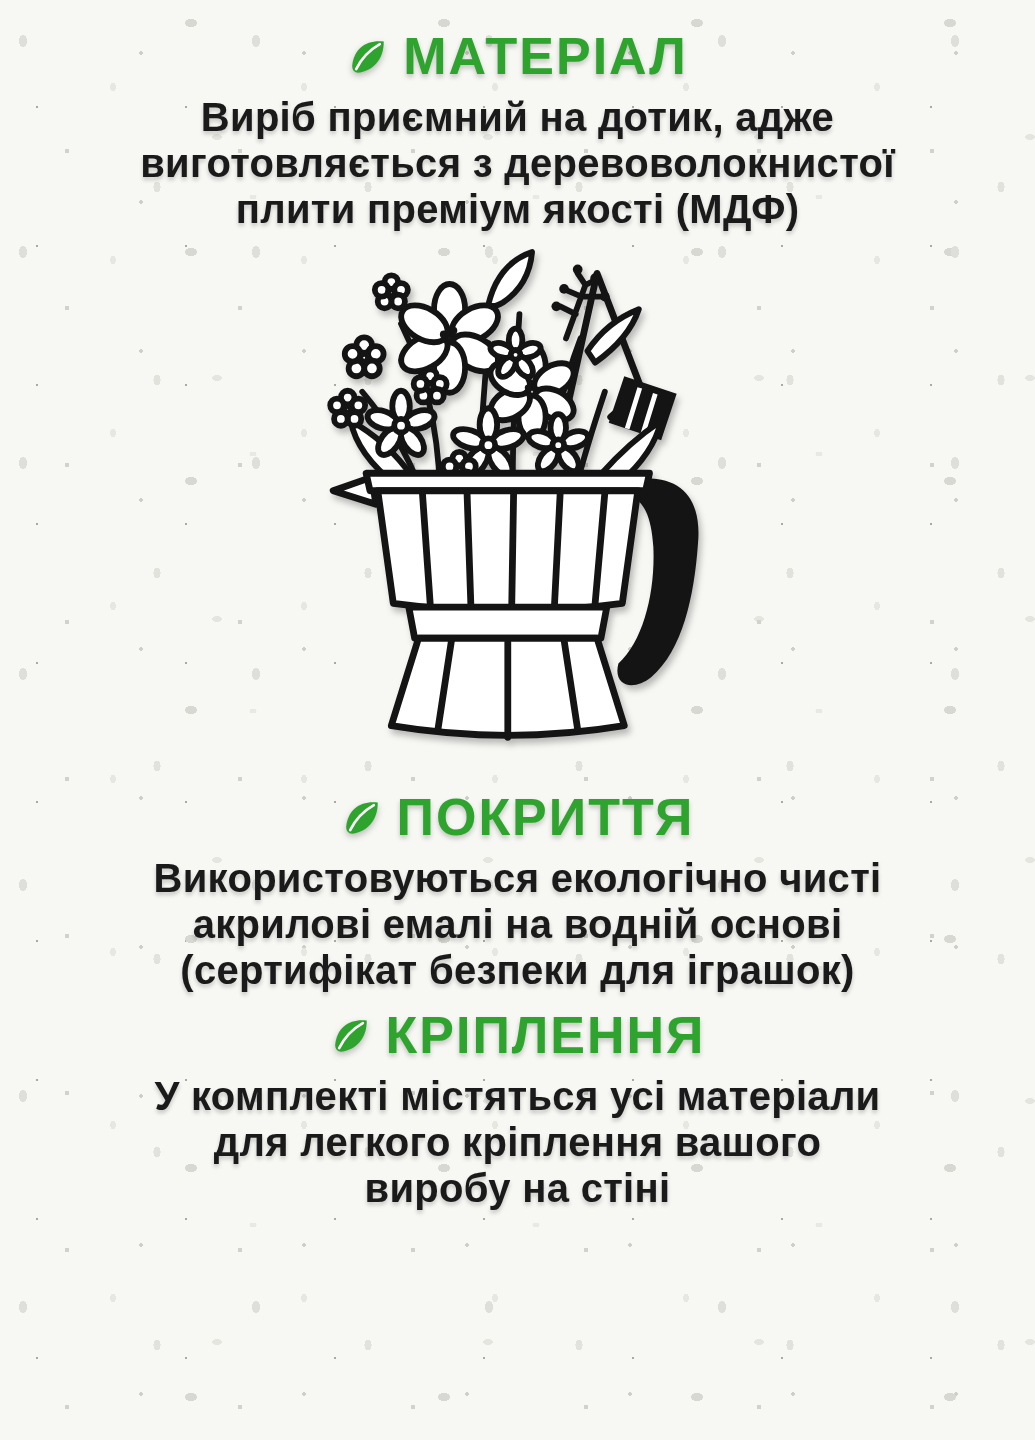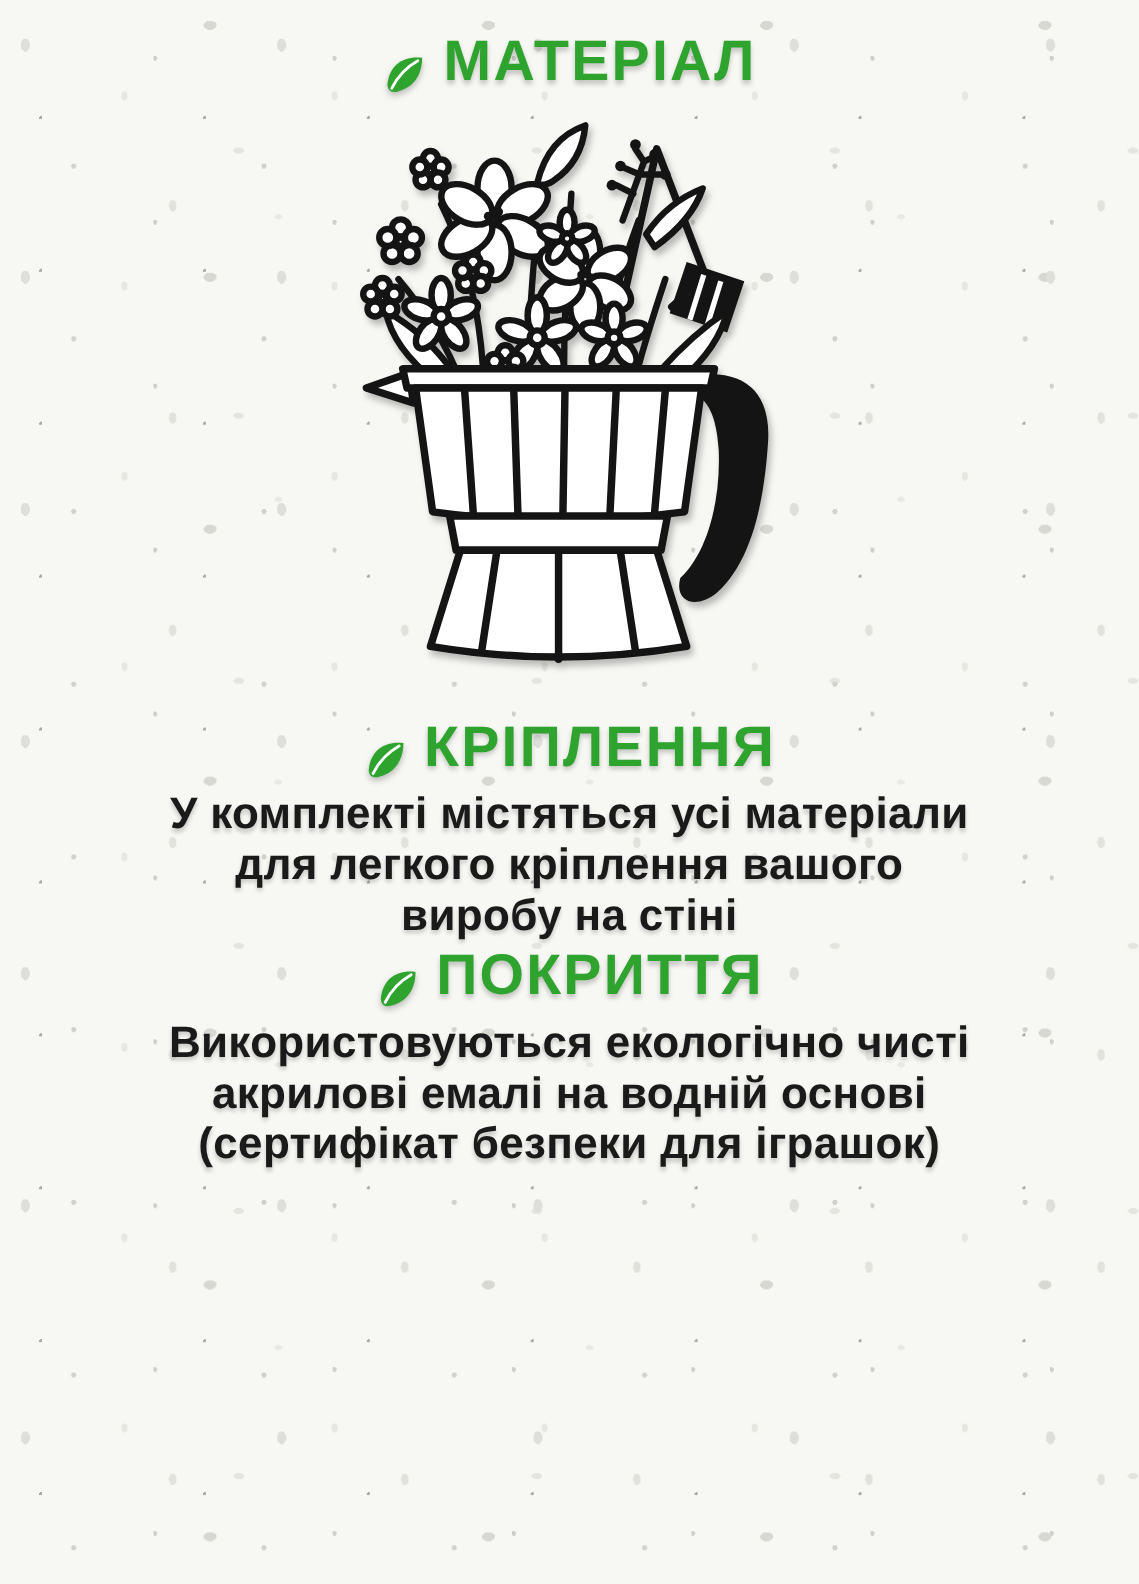--- a/index.html
+++ b/index.html
@@ -34,21 +34,21 @@
     display: flex;
     flex-direction: column;
     align-items: center;
     padding-top: 24px;
     box-sizing: border-box;
   }
   .sec { text-align: center; }
   .heading {
     margin: 0 0 6px 0;
     display: flex;
-    align-items: flex-end;
+    align-items: center;
     justify-content: center;
     gap: 14px;
     color: #2ea32e;
     font-size: 52px;
     line-height: 64px;
     font-weight: 800;
     letter-spacing: 2px;
     text-shadow: 0 3px 5px rgba(0,0,0,0.22);
   }
   .leaf {
@@ -87,20 +87,25 @@
 <div class="page">
 
   <section class="sec sec-material">
     <h2 class="heading">
       <svg class="leaf" viewBox="0 0 32 32">
         <path d="M28 5 C15 3.5 5.5 10 4 23 C3.8 27 6 29.2 10 28.6 C22 26 28 17 28 5 Z" fill="#2ea32e"></path>
         <path d="M7 26 C11 18 17 11.5 25 7" stroke="#ffffff" stroke-width="2" fill="none" stroke-linecap="round"></path>
       </svg>
       <span>МАТЕРІАЛ</span>
     </h2>
+    <p class="body">
+      <span class="line">Виріб приємний на дотик, адже</span>
+      <span class="line">виготовляється з деревоволокнистої</span>
+      <span class="line">плити преміум якості (МДФ)</span>
+    </p>
   </section>
 
 
   <div class="illustration">
     <svg width="427" height="505" viewBox="0 0 440 520">
 
       <g>
         <path class="art" d="M262 208 L302 28 L348 148 L316 176"></path>
         <path class="artf" d="M330 134 L384 152 L368 200 L314 182 Z"></path>
         <path d="M346 146 L333 188 M362 152 L349 194" stroke="#ffffff" stroke-width="5" fill="none"></path>
@@ -236,44 +241,44 @@
         <path class="artw" d="M76 252 L344 252 L328 368 Q210 384 92 368 Z"></path>
         <path class="art" d="M122 254 L130 368 M168 254 L172 372 M216 254 L214 374 M264 254 L258 372 M310 254 L300 368"></path>
 
         <path class="artw" d="M108 372 L312 372 L306 404 L114 404 Z"></path>
 
         <path class="artw" d="M118 404 L302 404 L330 494 Q210 514 90 494 Z"></path>
         <path class="art" d="M152 406 L138 498 M210 408 L210 506 M268 406 L282 498"></path>
       </g>
     </svg>
   </div>
+
+  <section class="sec sec-coating">
+    <h2 class="heading">
+      <svg class="leaf" viewBox="0 0 32 32">
+        <path d="M28 5 C15 3.5 5.5 10 4 23 C3.8 27 6 29.2 10 28.6 C22 26 28 17 28 5 Z" fill="#2ea32e"></path>
+        <path d="M7 26 C11 18 17 11.5 25 7" stroke="#ffffff" stroke-width="2" fill="none" stroke-linecap="round"></path>
+      </svg>
+      <span>ПОКРИТТЯ</span>
+    </h2>
+    <p class="body">
+      <span class="line">Використовуються екологічно чисті</span>
+      <span class="line">акрилові емалі на водній основі</span>
+      <span class="line">(сертифікат безпеки для іграшок)</span>
+    </p>
+  </section>
 
   <section class="sec sec-mounting">
     <h2 class="heading">
       <svg class="leaf" viewBox="0 0 32 32">
         <path d="M28 5 C15 3.5 5.5 10 4 23 C3.8 27 6 29.2 10 28.6 C22 26 28 17 28 5 Z" fill="#2ea32e"></path>
         <path d="M7 26 C11 18 17 11.5 25 7" stroke="#ffffff" stroke-width="2" fill="none" stroke-linecap="round"></path>
       </svg>
       <span>КРІПЛЕННЯ</span>
     </h2>
     <p class="body">
       <span class="line">У комплекті містяться усі матеріали</span>
       <span class="line">для легкого кріплення вашого</span>
       <span class="line">виробу на стіні</span>
     </p>
   </section>
 
-  <section class="sec sec-coating">
-    <h2 class="heading">
-      <svg class="leaf" viewBox="0 0 32 32">
-        <path d="M28 5 C15 3.5 5.5 10 4 23 C3.8 27 6 29.2 10 28.6 C22 26 28 17 28 5 Z" fill="#2ea32e"></path>
-        <path d="M7 26 C11 18 17 11.5 25 7" stroke="#ffffff" stroke-width="2" fill="none" stroke-linecap="round"></path>
-      </svg>
-      <span>ПОКРИТТЯ</span>
-    </h2>
-    <p class="body">
-      <span class="line">Використовуються екологічно чисті</span>
-      <span class="line">акрилові емалі на водній основі</span>
-      <span class="line">(сертифікат безпеки для іграшок)</span>
-    </p>
-  </section>
-
 </div>
 
 </body></html>

